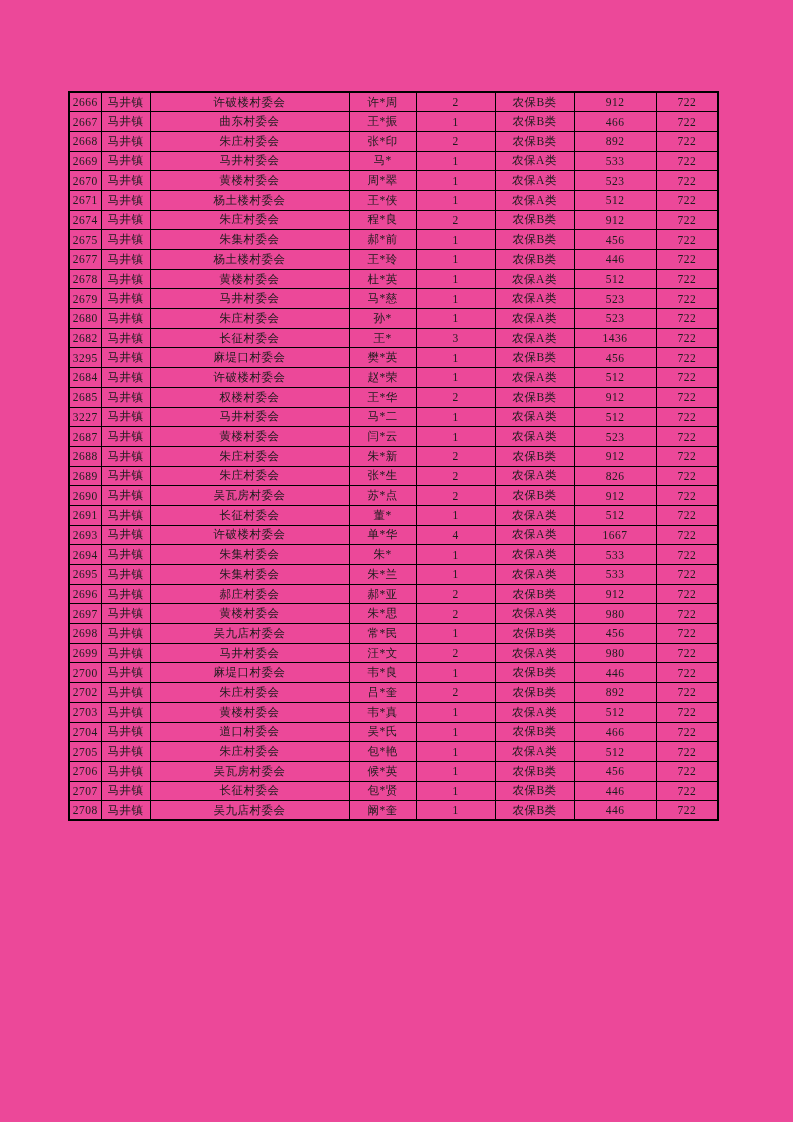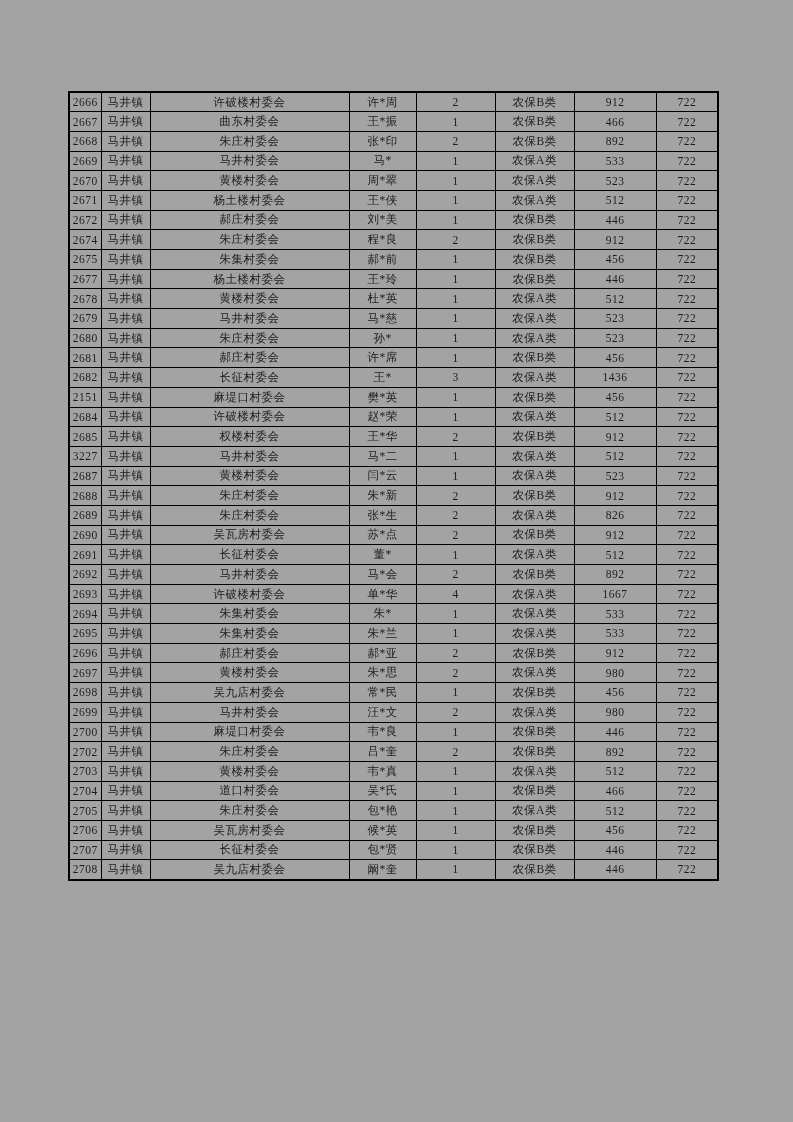--- a/index.html
+++ b/index.html
@@ -2,21 +2,21 @@
 <html><head>
 <meta charset="utf-8">
 <style>
   * { margin: 0; padding: 0; box-sizing: border-box; }
   html, body { background: #e8e8e8; }
   body { width: 793px; height: 1122px; font-family: "Liberation Serif", "DejaVu Serif", serif; }
   .page {
     position: relative;
     width: 793px;
     height: 1122px;
-    background: #a3a3a3;
+    background: #ec4899;
     overflow: hidden;
   }
   table.data-table {
     position: absolute;
     left: 68px;
     top: 91px;
     width: 649px;
     border-collapse: collapse;
     table-layout: fixed;
     border: 2px solid #000000;
@@ -104,30 +104,20 @@
           <td>2671</td>
           <td>马井镇</td>
           <td>杨土楼村委会</td>
           <td>王*侠</td>
           <td>1</td>
           <td>农保A类</td>
           <td>512</td>
           <td>722</td>
         </tr>
         <tr>
-          <td>2672</td>
-          <td>马井镇</td>
-          <td>郝庄村委会</td>
-          <td>刘*美</td>
-          <td>1</td>
-          <td>农保B类</td>
-          <td>446</td>
-          <td>722</td>
-        </tr>
-        <tr>
           <td>2674</td>
           <td>马井镇</td>
           <td>朱庄村委会</td>
           <td>程*良</td>
           <td>2</td>
           <td>农保B类</td>
           <td>912</td>
           <td>722</td>
         </tr>
         <tr>
@@ -171,44 +161,34 @@
           <td>722</td>
         </tr>
         <tr>
           <td>2680</td>
           <td>马井镇</td>
           <td>朱庄村委会</td>
           <td>孙*</td>
           <td>1</td>
           <td>农保A类</td>
           <td>523</td>
-          <td>722</td>
-        </tr>
-        <tr>
-          <td>2681</td>
-          <td>马井镇</td>
-          <td>郝庄村委会</td>
-          <td>许*席</td>
-          <td>1</td>
-          <td>农保B类</td>
-          <td>456</td>
           <td>722</td>
         </tr>
         <tr>
           <td>2682</td>
           <td>马井镇</td>
           <td>长征村委会</td>
           <td>王*</td>
           <td>3</td>
           <td>农保A类</td>
           <td>1436</td>
           <td>722</td>
         </tr>
         <tr>
-          <td>2151</td>
+          <td>3295</td>
           <td>马井镇</td>
           <td>麻堤口村委会</td>
           <td>樊*英</td>
           <td>1</td>
           <td>农保B类</td>
           <td>456</td>
           <td>722</td>
         </tr>
         <tr>
           <td>2684</td>
@@ -281,30 +261,20 @@
           <td>722</td>
         </tr>
         <tr>
           <td>2691</td>
           <td>马井镇</td>
           <td>长征村委会</td>
           <td>董*</td>
           <td>1</td>
           <td>农保A类</td>
           <td>512</td>
-          <td>722</td>
-        </tr>
-        <tr>
-          <td>2692</td>
-          <td>马井镇</td>
-          <td>马井村委会</td>
-          <td>马*会</td>
-          <td>2</td>
-          <td>农保B类</td>
-          <td>892</td>
           <td>722</td>
         </tr>
         <tr>
           <td>2693</td>
           <td>马井镇</td>
           <td>许破楼村委会</td>
           <td>单*华</td>
           <td>4</td>
           <td>农保A类</td>
           <td>1667</td>

